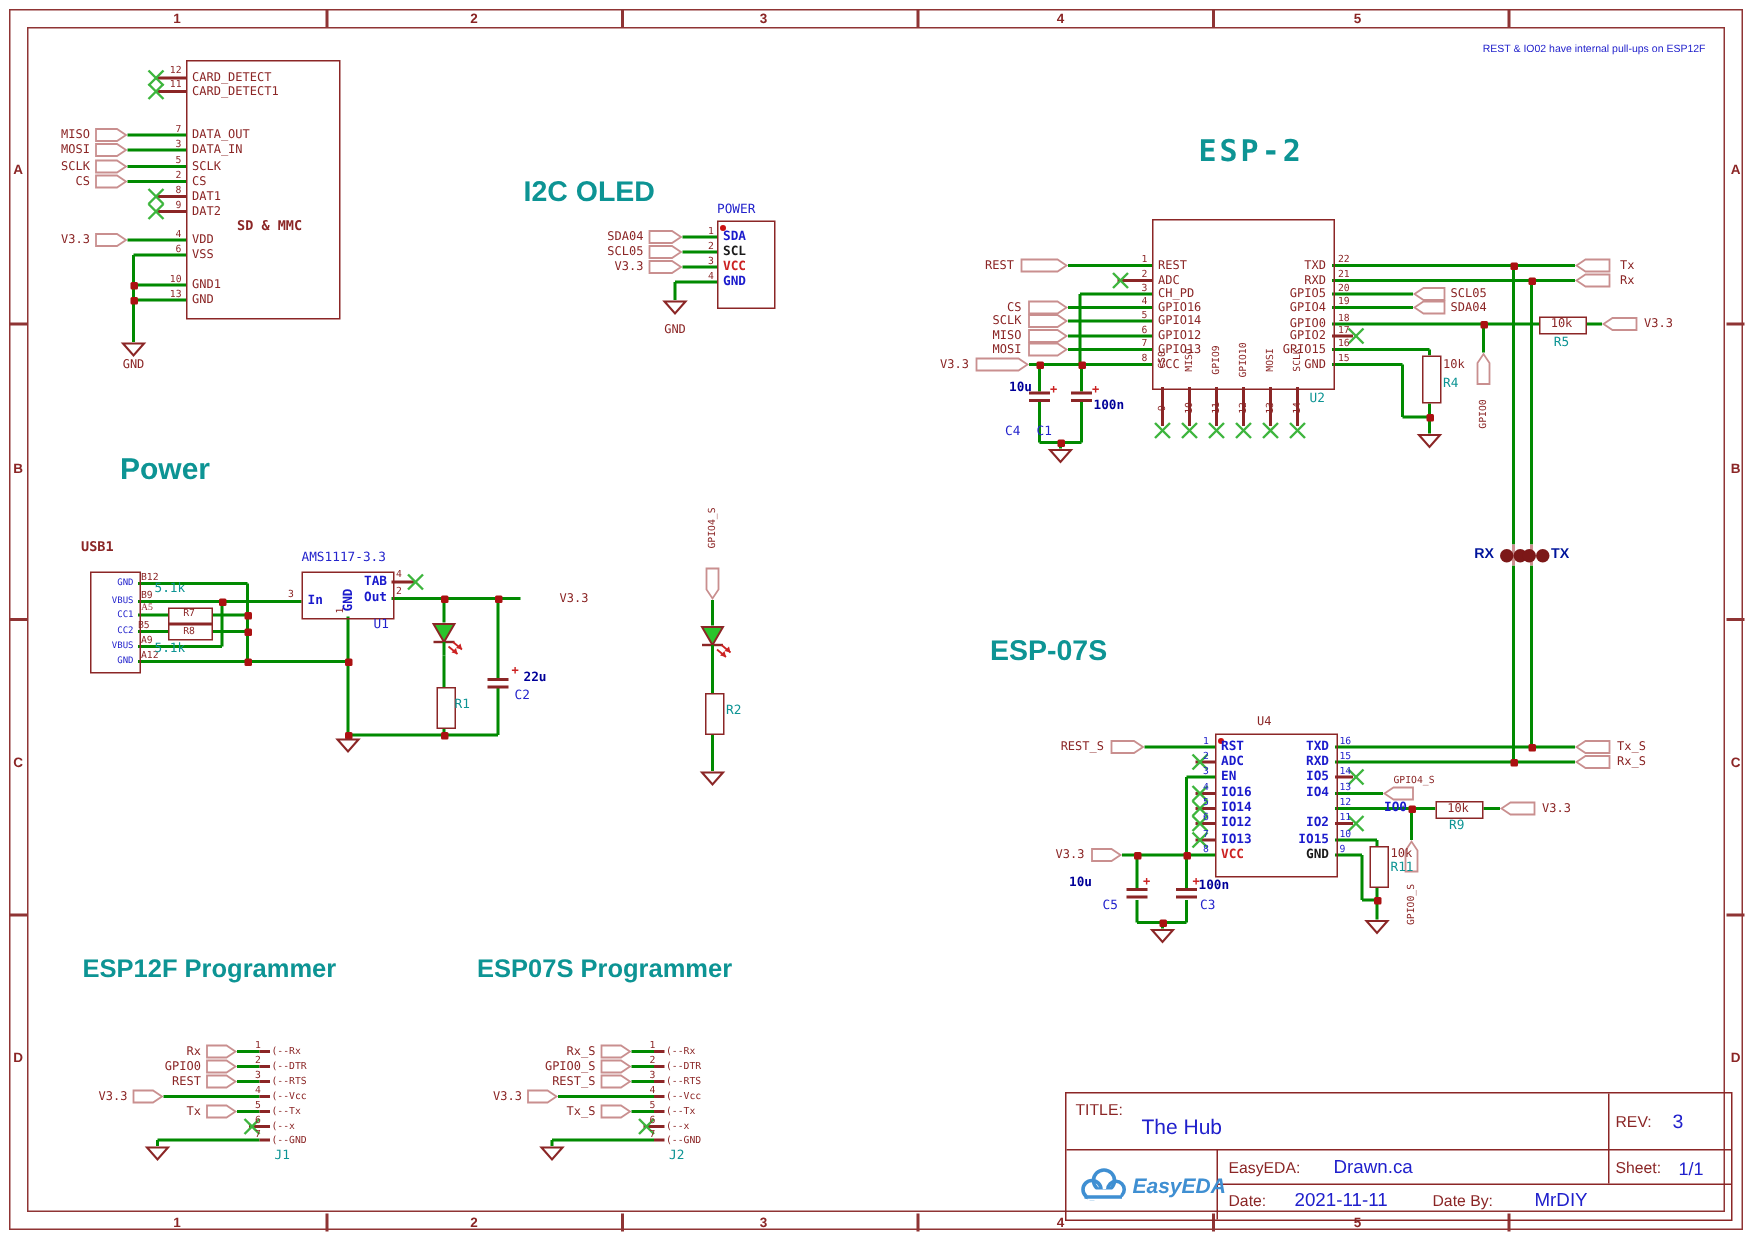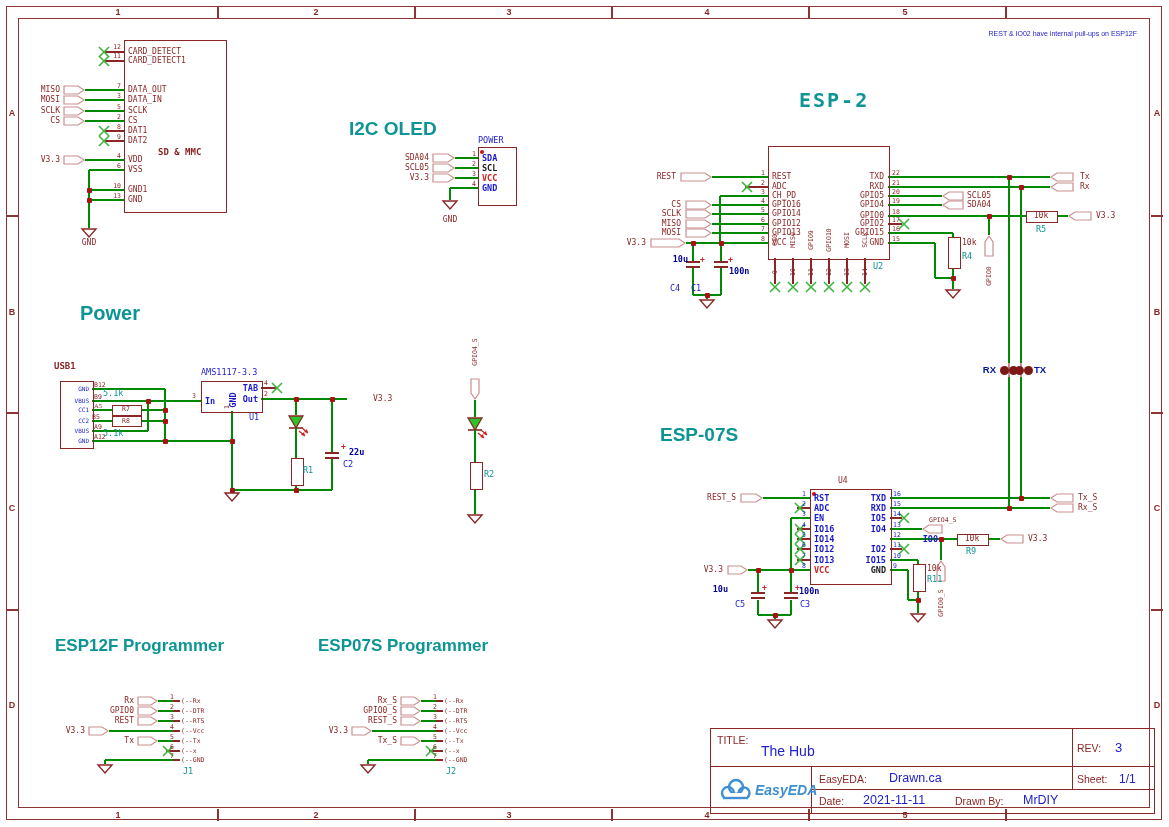--- a/index.html
+++ b/index.html
@@ -108,21 +108,21 @@
     <span class="tbl" style="left:6px;top:5px">TITLE:</span>
     <span class="tbv" style="left:50px;top:14px;font-size:14px">The Hub</span>
     <span class="tbl" style="left:366px;top:13px">REV:</span>
     <span class="tbv" style="left:404px;top:11px;font-size:13px">3</span>
     <span class="tbl" style="left:108px;top:44px">EasyEDA:</span>
     <span class="tbv" style="left:178px;top:42px">Drawn.ca</span>
     <span class="tbl" style="left:366px;top:44px">Sheet:</span>
     <span class="tbv" style="left:408px;top:43px;font-size:12px">1/1</span>
     <span class="tbl" style="left:108px;top:66px">Date:</span>
     <span class="tbv" style="left:152px;top:64px">2021-11-11</span>
-    <span class="tbl" style="left:244px;top:66px">Drawn By:</span>
+    <span class="tbl" style="left:244px;top:66px">Date By:</span>
     <span class="tbv" style="left:312px;top:64px">MrDIY</span>
     <svg width="38" height="26" style="position:absolute;left:6px;top:48px">
       <circle cx="11" cy="16" r="6" fill="none" stroke="#3f8fd2" stroke-width="2.4"></circle>
       <circle cx="19" cy="10" r="7" fill="none" stroke="#3f8fd2" stroke-width="2.4"></circle>
       <circle cx="27" cy="16" r="5.5" fill="none" stroke="#3f8fd2" stroke-width="2.4"></circle>
       <rect x="8" y="16" width="22" height="7" fill="#fff"></rect>
       <line x1="6" y1="21" x2="31" y2="21" stroke="#3f8fd2" stroke-width="2.4"></line>
     </svg>
     <span id="logo-text" style="left:44px;top:53px">EasyEDA</span>
   </div>

